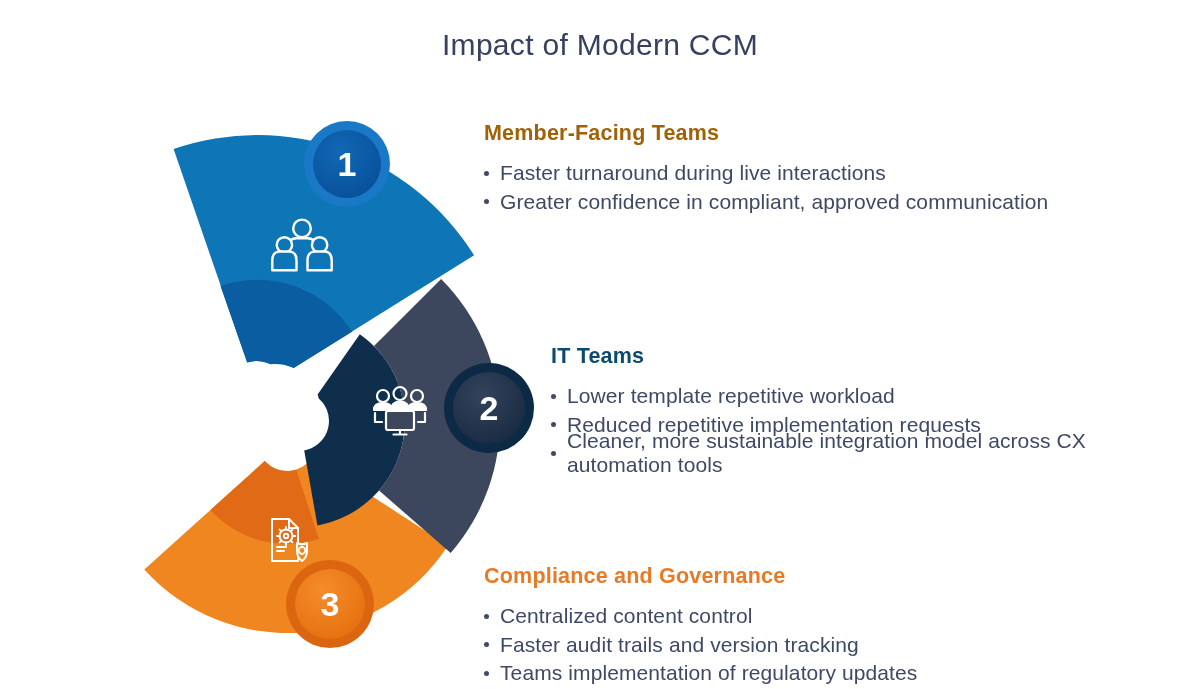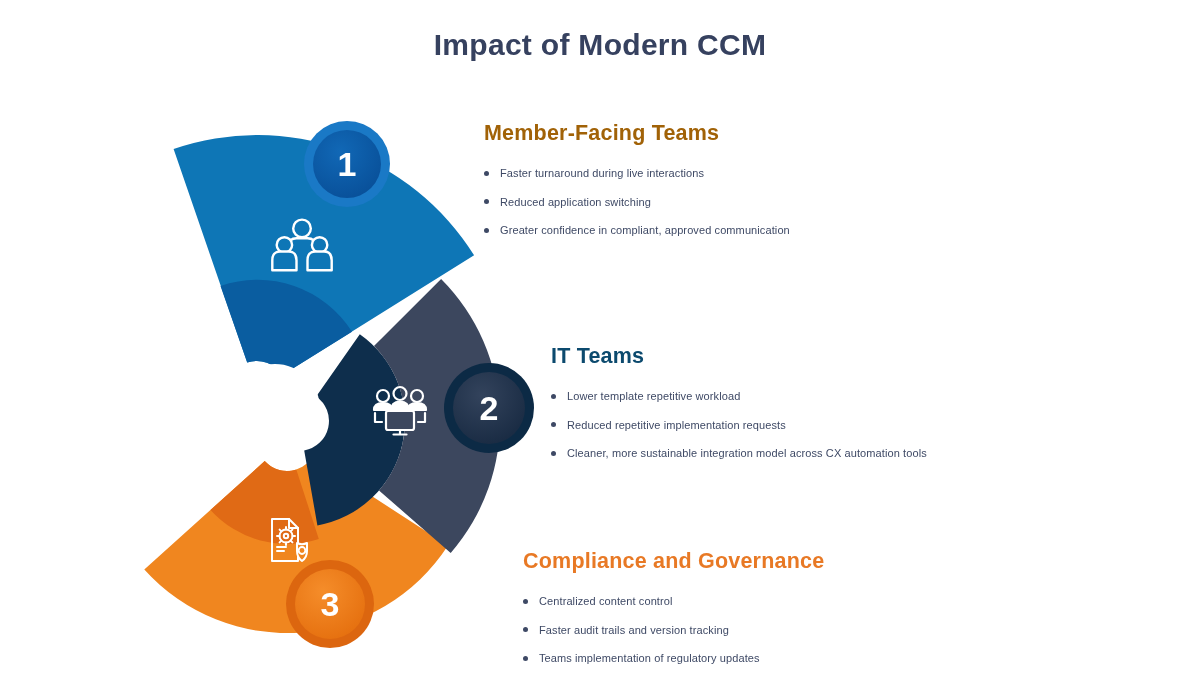--- a/index.html
+++ b/index.html
@@ -2,36 +2,36 @@
 <html><head>
 <meta charset="utf-8">
 <style>
   html,body{margin:0;padding:0;}
   body{
     width:1200px;height:689px;position:relative;background:#ffffff;
     font-family:"Liberation Sans", sans-serif;overflow:hidden;
   }
   .title{
     position:absolute;top:28px;left:0;width:1200px;text-align:center;
-    font-size:30px;font-weight:700;color:#36415f;letter-spacing:.3px;
+    font-size:30px;font-weight:400;color:#36415f;letter-spacing:.3px;
   }
   .fan{position:absolute;left:0;top:0;}
   .sec{position:absolute;width:640px;}
   .sec h2{margin:0 0 13px 0;font-size:21.5px;font-weight:700;letter-spacing:.2px;}
   .sec ul{list-style:none;margin:0;padding:0;}
   .sec li{
     display:flex;align-items:center;height:28.5px;
-    font-size:11px;color:#3e4965;letter-spacing:.1px;
+    font-size:21px;color:#3e4965;letter-spacing:.1px;
   }
   .dot{flex:0 0 auto;width:5px;height:5px;border-radius:50%;background:#3e4965;margin-right:11px;}
   .sec1{left:484px;top:121px;}
   .sec1 h2{color:#a16207;}
   .sec2{left:551px;top:344px;}
   .sec2 h2{color:#0c4a6e;}
-  .sec3{left:484px;top:549px;margin-left:39px;}
+  .sec3{left:484px;top:564px;}
   .sec3 h2{color:#e87925;}
   .badge-num{
     font-family:"Liberation Sans", sans-serif;font-weight:700;font-size:34px;fill:#ffffff;
   }
 </style>
 </head>
 <body>
 
 <div class="title">Impact of Modern CCM</div>
 
@@ -125,24 +125,20 @@
 
 <div class="sec sec1">
   <h2>Member-Facing Teams</h2>
   <ul>
     <li>
         <span class="dot"></span>
         <span>Faster turnaround during live interactions</span>
       </li>
     <li>
         <span class="dot"></span>
-        <span>Reduced application switching</span>
-      </li>
-    <li>
-        <span class="dot"></span>
         <span>Greater confidence in compliant, approved communication</span>
       </li>
   </ul>
 </div>
 
 <div class="sec sec2">
   <h2>IT Teams</h2>
   <ul>
     <li>
         <span class="dot"></span>

